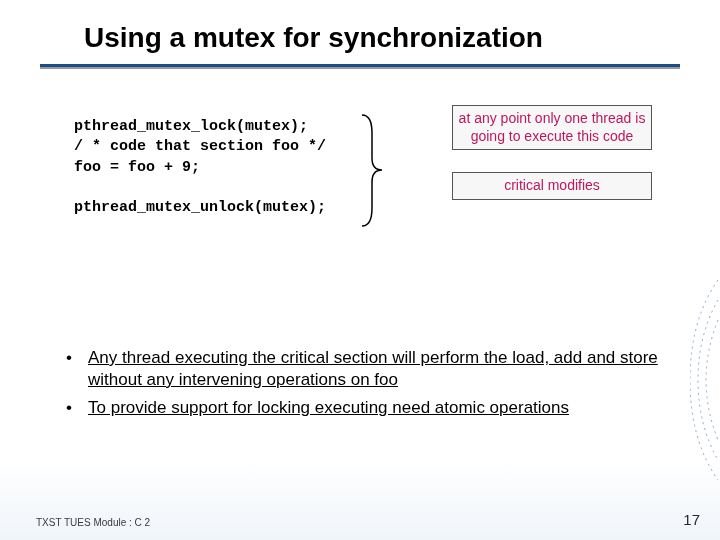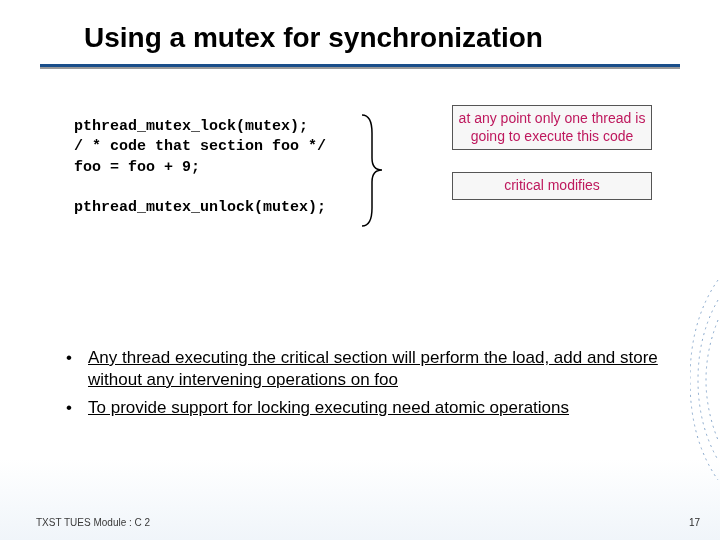--- a/index.html
+++ b/index.html
@@ -87,21 +87,21 @@
     position: absolute;
     bottom: 12px;
     left: 36px;
     right: 20px;
     font-size: 10px;
     color: #3a3a3a;
     display: flex;
     justify-content: space-between;
     align-items: flex-end;
   }
-  .page-num { font-size: 10px; color: #2a2a2a; }
+  .page-num { font-size: 15px; color: #2a2a2a; }
   .dotted-arc {
     position: absolute;
     right: 0;
     top: 280px;
     width: 30px;
     height: 200px;
     pointer-events: none;
   }
 </style>
 </head>

